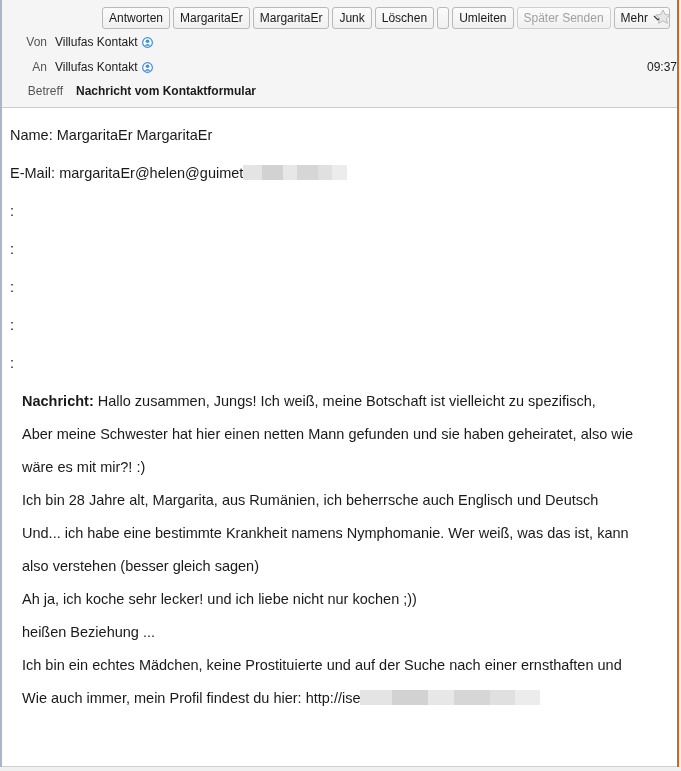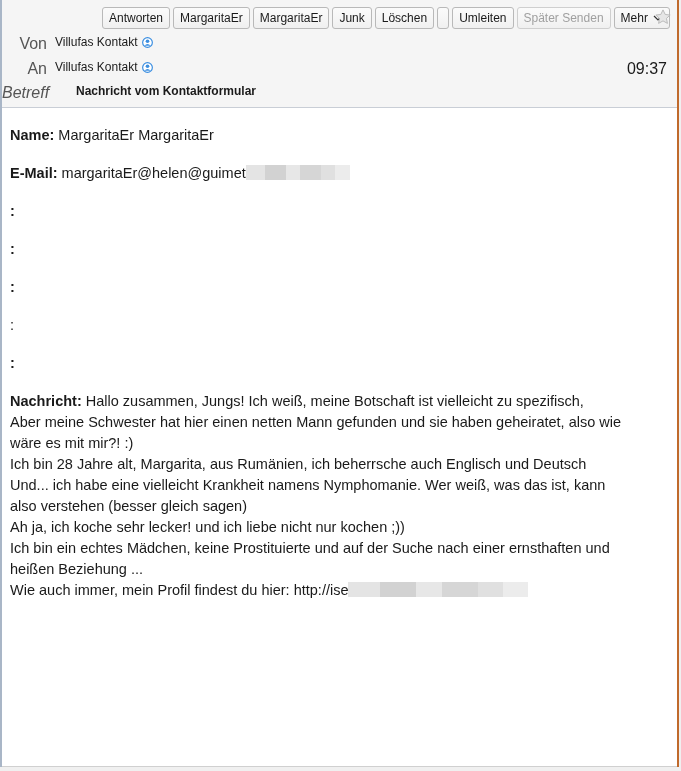--- a/index.html
+++ b/index.html
@@ -58,68 +58,68 @@
       position: absolute;
       top: 8px;
       left: 652px;
       width: 18px; height: 18px;
     }
     .hdr-label {
       position: absolute;
       width: 45px;
       text-align: right;
       color: #555;
-      font-size: 16px;
+      font-size: 12px;
     }
     .hdr-value {
       position: absolute;
       left: 53px;
       font-size: 12px;
       color: #1a1a1a;
       display: flex;
       align-items: center;
       white-space: nowrap;
     }
     .hdr-value.bold { font-weight: bold; margin-left: 21px; }
     .contact-icon {
       display: inline-block;
       width: 11px; height: 11px;
       margin-left: 4px;
     }
     .time {
       position: absolute;
-      right: 10px;
+      right: 0;
       top: 60px;
-      font-size: 16px;
+      font-size: 12px;
       color: #1a1a1a;
     }
     .body {
       position: absolute;
       left: 0; top: 108px;
       width: 100%;
       height: 659px;
       background: #ffffff;
       border-bottom: 1px solid #d0d0d0;
       box-sizing: border-box;
       padding: 17px 8px 0 8px;
       font-size: 14.5px;
       color: #1a1a1a;
       line-height: 21px;
     }
     .field { margin: 0 0 17px 0; white-space: nowrap; }
-    .field b { font-weight: bold; }
+    .field b { font-weight: normal; }
     .blur {
       display: inline-block;
       width: 104px; height: 15px;
       vertical-align: -2px;
       background: linear-gradient(90deg, #e4e4e4 0 18%, #d2d2d2 18% 38%, #e7e7e7 38% 52%, #d6d6d6 52% 72%, #e0e0e0 72% 86%, #ececec 86% 100%);
     }
     .blur.long { width: 180px; }
     .msg { margin: 0; }
-    .msg p { margin: 0; }
+    .msg p { margin: 12px; }
   </style>
 </head>
 <body>
 
 <div class="window">
 
   <div class="header">
     <div class="toolbar">
       <div class="btn">Antworten</div>
       <div class="btn">MargaritaEr</div>
@@ -162,21 +162,21 @@
       <span class="contact-icon">
         <svg width="11" height="11" viewBox="0 0 12 12">
             <circle cx="6" cy="6" r="5.3" fill="#fff" stroke="#3b8ee0" stroke-width="1.3"></circle>
             <circle cx="6" cy="4.6" r="2" fill="#3b8ee0"></circle>
             <path d="M2.6 9.6 Q6 5.8 9.4 9.6" fill="#3b8ee0"></path>
           </svg>
       </span>
     </div>
     <div class="time">09:37</div>
 
-    <div class="hdr-label" style="top:84px; left:0;font-style:italic;">Betreff</div>
+    <div class="hdr-label" style="top:84px; left:16px;">Betreff</div>
     <div class="hdr-value bold" style="top:84px;">Nachricht vom Kontaktformular</div>
   </div>
 
   <div class="body">
     <div class="field">
       <b>Name:</b>
       <span>MargaritaEr MargaritaEr</span>
     </div>
     <div class="field">
       <b>E-Mail:</b>
@@ -186,21 +186,21 @@
     <div class="field"><b>:</b></div>
     <div class="field"><b>:</b></div>
     <div class="field"><span>:</span></div>
     <div class="field"><b>:</b></div>
 
     <div class="msg">
       <p><b>Nachricht:</b> <span>Hallo zusammen, Jungs! Ich weiß, meine Botschaft ist vielleicht zu spezifisch,</span></p>
       <p>Aber meine Schwester hat hier einen netten Mann gefunden und sie haben geheiratet, also wie</p>
       <p>wäre es mit mir?! :)</p>
       <p>Ich bin 28 Jahre alt, Margarita, aus Rumänien, ich beherrsche auch Englisch und Deutsch</p>
-      <p>Und... ich habe eine vielleicht Krankheit namens Nymphomanie. Wer weiß, was das ist, kann</p>
+      <p>Und... ich habe eine bestimmte Krankheit namens Nymphomanie. Wer weiß, was das ist, kann</p>
       <p>also verstehen (besser gleich sagen)</p>
       <p>Ah ja, ich koche sehr lecker! und ich liebe nicht nur kochen ;))</p>
+      <p>heißen Beziehung ...</p>
       <p>Ich bin ein echtes Mädchen, keine Prostituierte und auf der Suche nach einer ernsthaften und</p>
-      <p>heißen Beziehung ...</p>
       <p><span>Wie auch immer, mein Profil findest du hier: http://ise</span><span class="blur long"></span></p>
     </div>
   </div>
 </div>
 
 </body></html>

